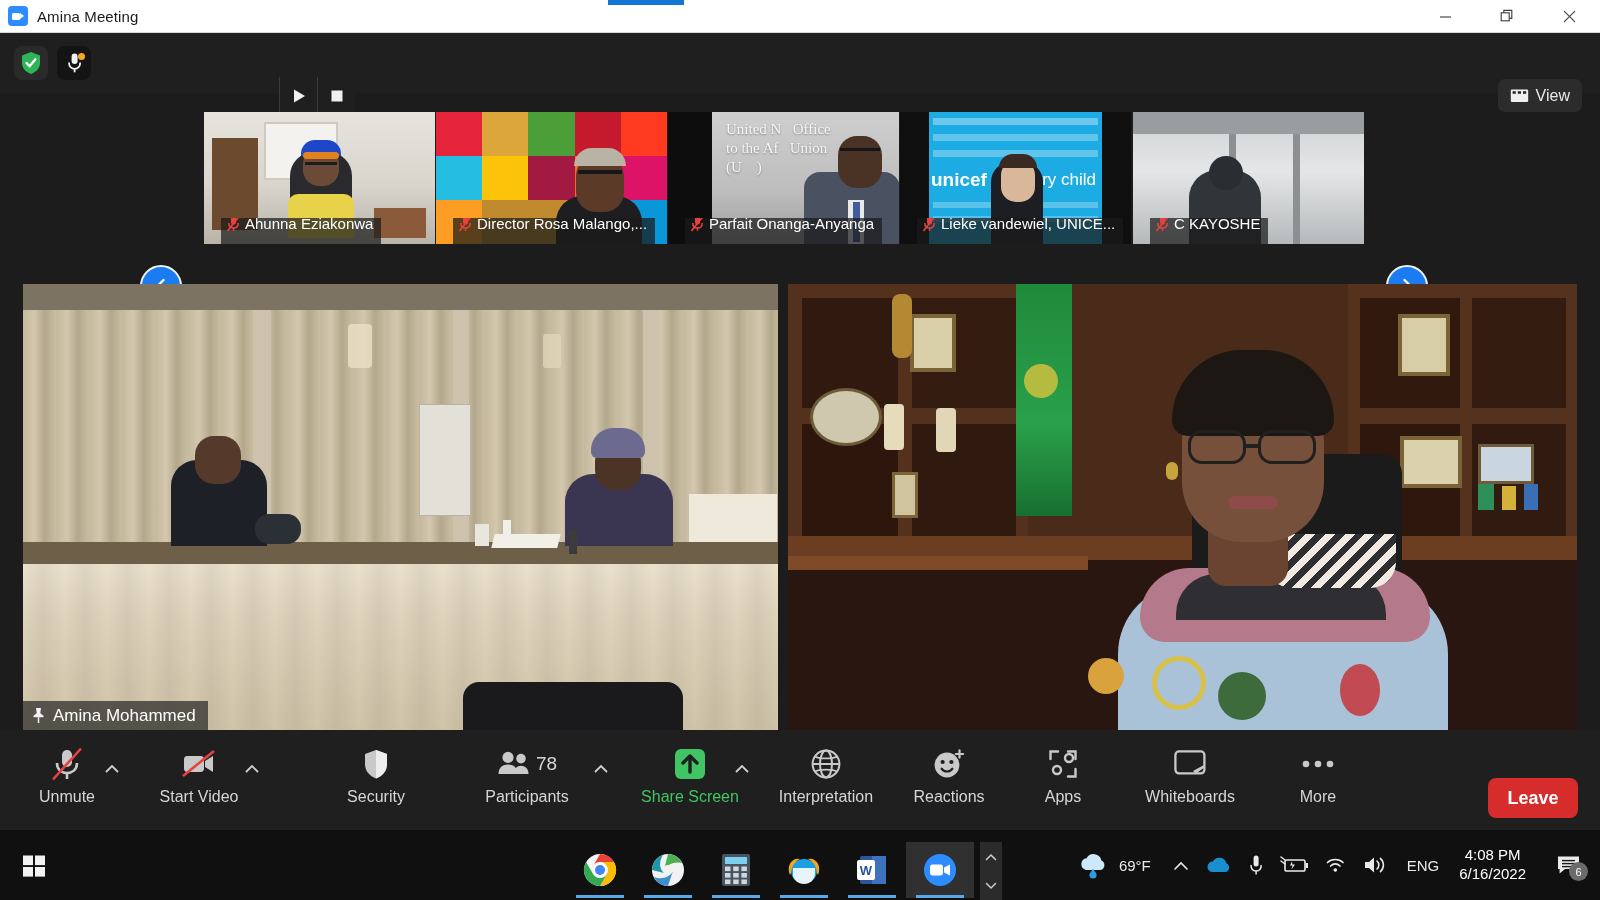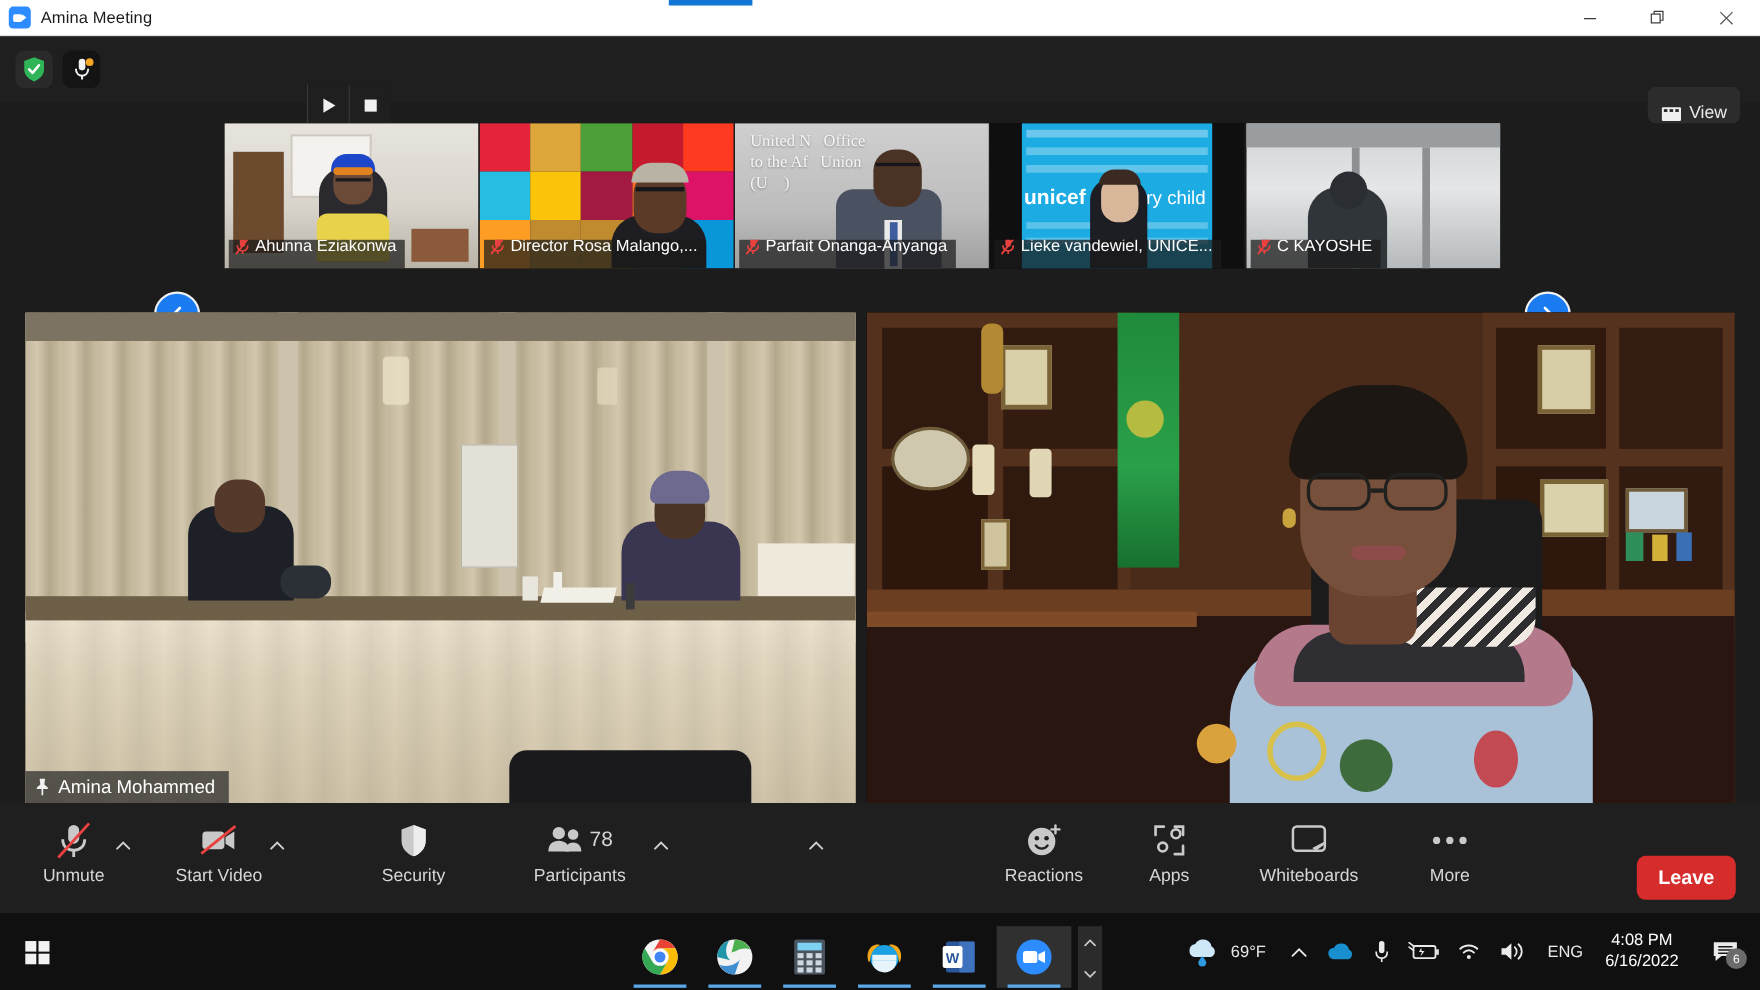--- a/index.html
+++ b/index.html
@@ -71,34 +71,34 @@
   }
   .rec-play, .rec-stop {
     position: absolute; top: 44px; height: 37px; width: 38px;
     background: #1f1f1f; display: flex; align-items: center; justify-content: center;
     border-left: 1px solid #3a3a3a;
   }
   .rec-play { left: 279px; }
   .rec-stop { left: 317px; }
   .view-btn {
     position: absolute; right: 18px; top: 46px; height: 33px;
-    display: flex; align-items: flex-end; gap: 7px;
+    display: flex; align-items: center; gap: 7px;
     padding: 0 12px; border-radius: 7px; background: #2c2c2c; color: #e9e9e9;
     font-size: 16px;
   }
 
   
   .filmstrip { position: absolute; top: 112px; left: 0; width: 1600px; height: 132px; }
   .thumb {
     position: absolute; top: 0; height: 132px; overflow: hidden;
     background: #0d0d0d;
   }
   .thumb-img { position: absolute; inset: 0; }
   .thumb-label {
-    position: absolute; left: 4px; bottom: 0; height: 26px;
+    position: absolute; left: 17px; bottom: 0; height: 26px;
     display: flex; align-items: center; gap: 5px; padding: 0 8px 15px 6px;
     background: rgba(26,26,26,.72); color: #fff; font-size: 15px;
     max-width: 100%; white-space: nowrap; overflow: hidden;
   }
   .nav-arrow {
     position: absolute; top: 153px; width: 42px; height: 42px; border-radius: 50%;
     background: #1a7cf0; border: 2.5px solid #f2f2f2;
     display: flex; align-items: center; justify-content: center;
   }
   .nav-left { left: 140px; }
@@ -306,21 +306,21 @@
             <path d="M1.8 8 C1.8 11.6 4.2 13 6.5 13 C8.8 13 11.2 11.6 11.2 8" fill="none" stroke="#e8413f" stroke-width="1.5"></path>
             <line x1="6.5" y1="13" x2="6.5" y2="15.8" stroke="#e8413f" stroke-width="1.5"></line>
             <line x1="0.5" y1="16" x2="12.5" y2="0.8" stroke="#e8413f" stroke-width="1.7"></line>
           </svg>
         </span>
         <span>Director Rosa Malango,...</span>
       </div>
     </div>
 
     <div class="thumb" style="left:668px; width:231px;">
-      <div class="thumb-img" style="background:linear-gradient(180deg,#cfcfcf 0%,#bdbdbd 60%,#9f9f9f 100%);">
+      <div class="thumb-img" style="background:linear-gradient(180deg,#cfcfcf 0%,#bdbdbd 60%,#9f9f9f 100%);margin-left:44px;">
         <div style="position:absolute;left:14px;top:8px;color:#f6f6f6;font-family:'Liberation Serif',serif;font-size:15px;line-height:19px;text-shadow:0 1px 2px rgba(0,0,0,.35);">United N&nbsp;&nbsp;&nbsp;Office<br>to the Af&nbsp;&nbsp;&nbsp;Union<br>(U&nbsp;&nbsp;&nbsp;&nbsp;)</div>
         <div style="position:absolute;left:92px;top:60px;width:96px;height:72px;background:#4a5160;border-radius:16px 16px 0 0;"></div>
         <div style="position:absolute;left:126px;top:24px;width:44px;height:52px;background:#4a3224;border-radius:19px;"></div>
         <div style="position:absolute;left:128px;top:36px;width:40px;height:10px;border-top:3px solid #15151a;"></div>
         <div style="position:absolute;left:136px;top:88px;width:16px;height:44px;background:#e9e9ea;"></div>
         <div style="position:absolute;left:141px;top:90px;width:7px;height:40px;background:#3f5d9e;"></div>
       </div>
       <div class="thumb-label">
         <span>
           <svg width="13" height="17" viewBox="0 0 13 17" style="display:block">
@@ -576,26 +576,48 @@
         <span style="font-size:19px;color:#d6d6d6;">78</span>
       </span>
       <span class="clabel">Participants</span>
     </div>
     <span class="caret" style="left:594px;">
       <svg width="14" height="9" viewBox="0 0 14 9">
           <polyline points="1.5,7.5 7,2 12.5,7.5" fill="none" stroke="#cfcfcf" stroke-width="1.8" stroke-linecap="round"></polyline>
         </svg>
     </span>
 
+    <div class="ctrl" style="left:636px; width:108px;">
+      <span class="glyph">
+        <svg width="34" height="34" viewBox="0 0 34 34">
+          <rect x="2" y="2" width="30" height="30" rx="6" fill="#41c463"></rect>
+          <line x1="17" y1="25" x2="17" y2="10" stroke="#1f1f1f" stroke-width="3.4" stroke-linecap="round"></line>
+          <polyline points="10,16 17,9 24,16" fill="none" stroke="#1f1f1f" stroke-width="3.4" stroke-linecap="round" stroke-linejoin="round"></polyline>
+        </svg>
+      </span>
+      <span class="clabel green">Share Screen</span>
+    </div>
     <span class="caret" style="left:735px;">
       <svg width="14" height="9" viewBox="0 0 14 9">
           <polyline points="1.5,7.5 7,2 12.5,7.5" fill="none" stroke="#cfcfcf" stroke-width="1.8" stroke-linecap="round"></polyline>
         </svg>
     </span>
 
+    <div class="ctrl" style="left:765px; width:122px;">
+      <span class="glyph">
+        <svg width="32" height="32" viewBox="0 0 32 32">
+          <circle cx="16" cy="16" r="13.4" fill="none" stroke="#c9c9c9" stroke-width="2"></circle>
+          <ellipse cx="16" cy="16" rx="6" ry="13.4" fill="none" stroke="#c9c9c9" stroke-width="2"></ellipse>
+          <line x1="2.6" y1="16" x2="29.4" y2="16" stroke="#c9c9c9" stroke-width="2"></line>
+          <path d="M5 8.4 C9 11 23 11 27 8.4" fill="none" stroke="#c9c9c9" stroke-width="1.8"></path>
+          <path d="M5 23.6 C9 21 23 21 27 23.6" fill="none" stroke="#c9c9c9" stroke-width="1.8"></path>
+        </svg>
+      </span>
+      <span class="clabel">Interpretation</span>
+    </div>
 
     <div class="ctrl" style="left:902px; width:94px;">
       <span class="glyph">
         <svg width="34" height="32" viewBox="0 0 34 32">
           <circle cx="15" cy="17" r="12.4" fill="#c9c9c9"></circle>
           <circle cx="10.6" cy="14" r="2.1" fill="#1f1f1f"></circle>
           <circle cx="19.4" cy="14" r="2.1" fill="#1f1f1f"></circle>
           <path d="M9.6 20.6 C12 24.4 18 24.4 20.4 20.6" fill="none" stroke="#1f1f1f" stroke-width="2.1" stroke-linecap="round"></path>
           <line x1="27.5" y1="2.4" x2="27.5" y2="9.6" stroke="#c9c9c9" stroke-width="2.2" stroke-linecap="round"></line>
           <line x1="23.9" y1="6" x2="31.1" y2="6" stroke="#c9c9c9" stroke-width="2.2" stroke-linecap="round"></line>

